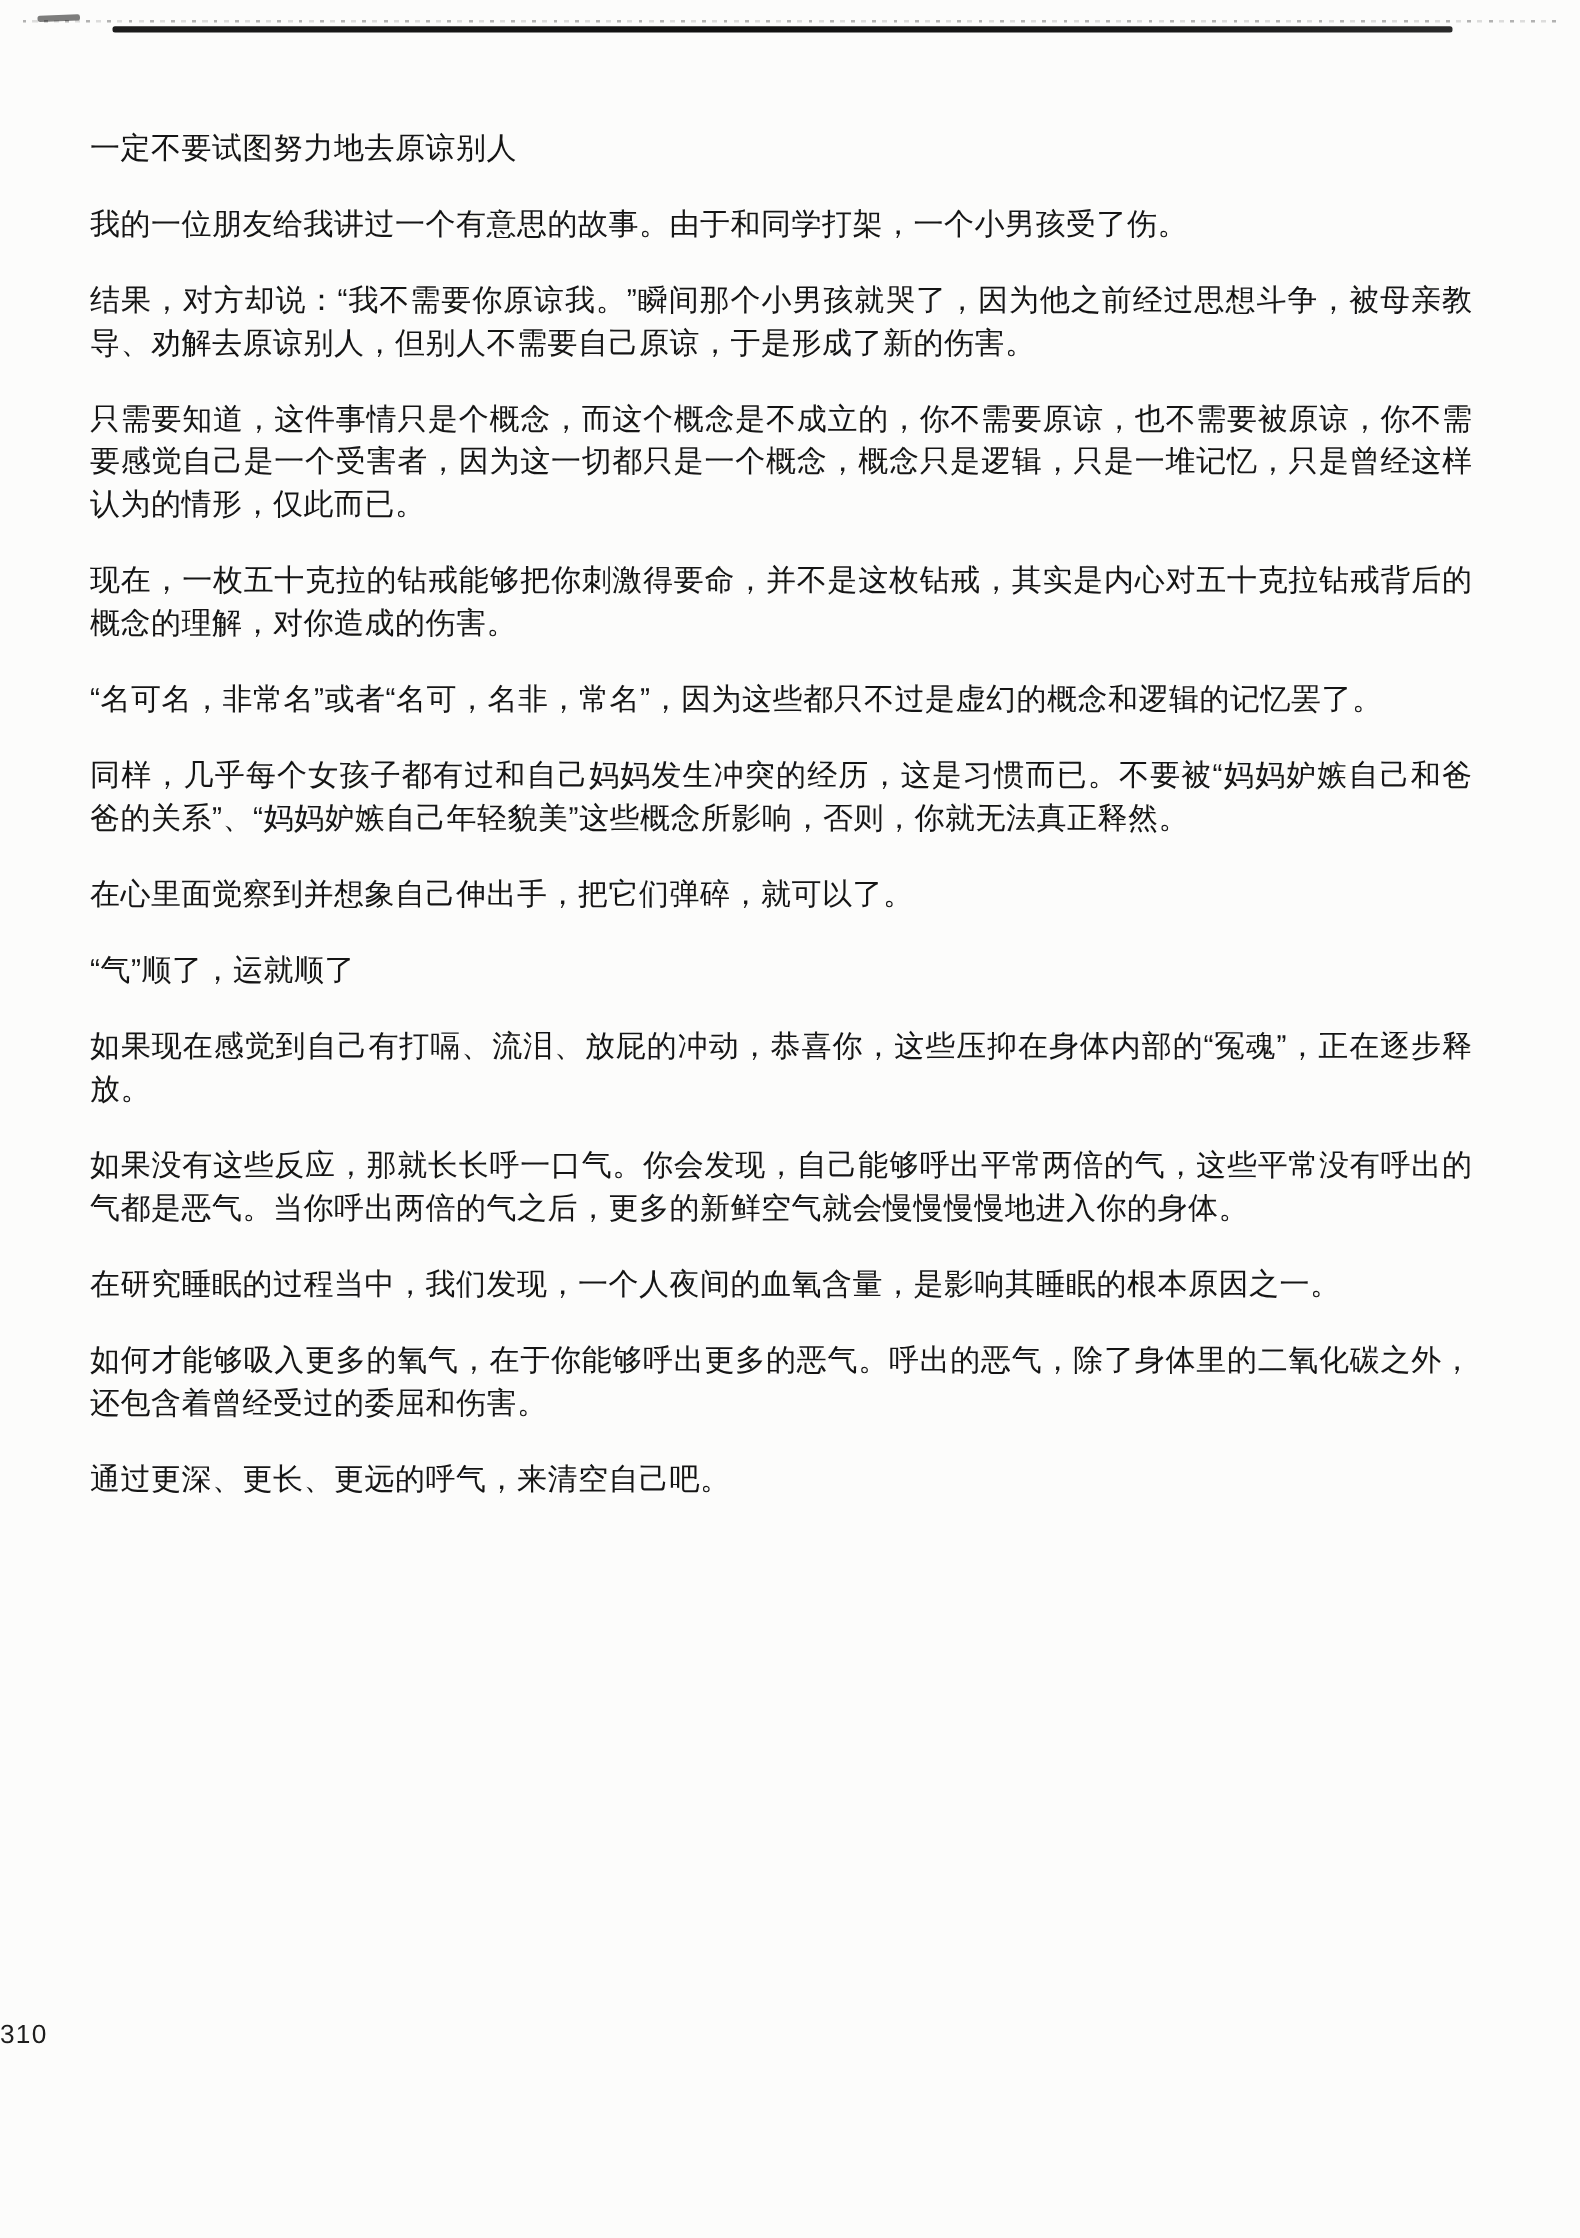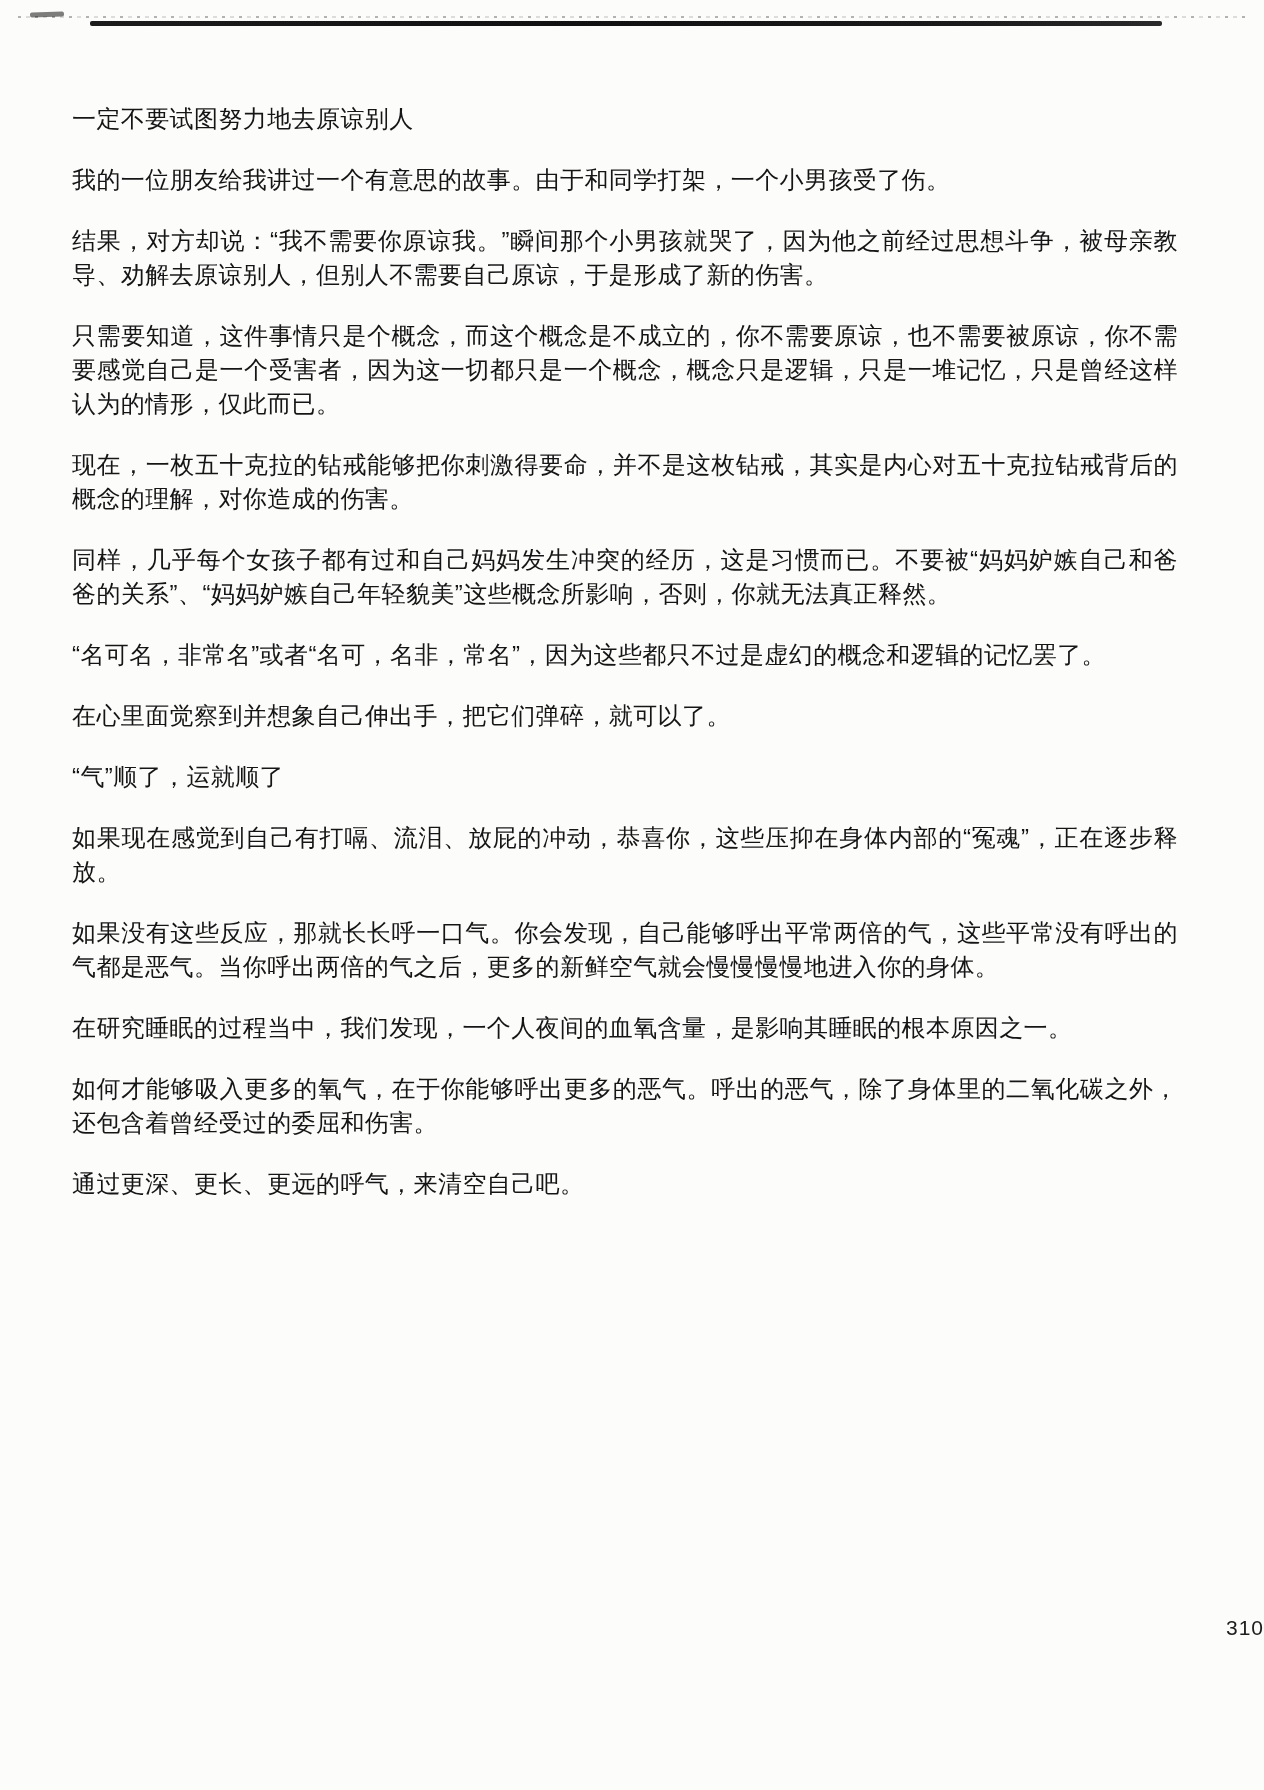--- a/index.html
+++ b/index.html
@@ -62,43 +62,43 @@
     letter-spacing: 0.4px;
     text-align: justify;
     margin-bottom: 27px;
     font-weight: 500;
   }
   .page-number {
     position: absolute;
     top: 1616px;
     left: 0;
     width: 100%;
-    text-align: right;
+    text-align: left;
     font-size: 21px;
     color: #1d1d1d;
     letter-spacing: 1px;
   }
 </style>
 </head>
 <body>
 
 <div class="page">
 
   <div class="scan-speckle-line"></div>
   <div class="scan-bar"></div>
   <div class="scan-speck-topleft"></div>
 
   <div class="content">
     <p>一定不要试图努力地去原谅别人</p>
     <p>我的一位朋友给我讲过一个有意思的故事。由于和同学打架，一个小男孩受了伤。</p>
     <p>结果，对方却说：“我不需要你原谅我。”瞬间那个小男孩就哭了，因为他之前经过思想斗争，被母亲教导、劝解去原谅别人，但别人不需要自己原谅，于是形成了新的伤害。</p>
     <p>只需要知道，这件事情只是个概念，而这个概念是不成立的，你不需要原谅，也不需要被原谅，你不需要感觉自己是一个受害者，因为这一切都只是一个概念，概念只是逻辑，只是一堆记忆，只是曾经这样认为的情形，仅此而已。</p>
     <p>现在，一枚五十克拉的钻戒能够把你刺激得要命，并不是这枚钻戒，其实是内心对五十克拉钻戒背后的概念的理解，对你造成的伤害。</p>
+    <p>“名可名，非常名”或者“名可，名非，常名”，因为这些都只不过是虚幻的概念和逻辑的记忆罢了。</p>
     <p>同样，几乎每个女孩子都有过和自己妈妈发生冲突的经历，这是习惯而已。不要被“妈妈妒嫉自己和爸爸的关系”、“妈妈妒嫉自己年轻貌美”这些概念所影响，否则，你就无法真正释然。</p>
-    <p>“名可名，非常名”或者“名可，名非，常名”，因为这些都只不过是虚幻的概念和逻辑的记忆罢了。</p>
     <p>在心里面觉察到并想象自己伸出手，把它们弹碎，就可以了。</p>
     <p>“气”顺了，运就顺了</p>
     <p>如果现在感觉到自己有打嗝、流泪、放屁的冲动，恭喜你，这些压抑在身体内部的“冤魂”，正在逐步释放。</p>
     <p>如果没有这些反应，那就长长呼一口气。你会发现，自己能够呼出平常两倍的气，这些平常没有呼出的气都是恶气。当你呼出两倍的气之后，更多的新鲜空气就会慢慢慢慢地进入你的身体。</p>
     <p>在研究睡眠的过程当中，我们发现，一个人夜间的血氧含量，是影响其睡眠的根本原因之一。</p>
     <p>如何才能够吸入更多的氧气，在于你能够呼出更多的恶气。呼出的恶气，除了身体里的二氧化碳之外，还包含着曾经受过的委屈和伤害。</p>
     <p>通过更深、更长、更远的呼气，来清空自己吧。</p>
   </div>
 
   <div class="page-number">310</div>

